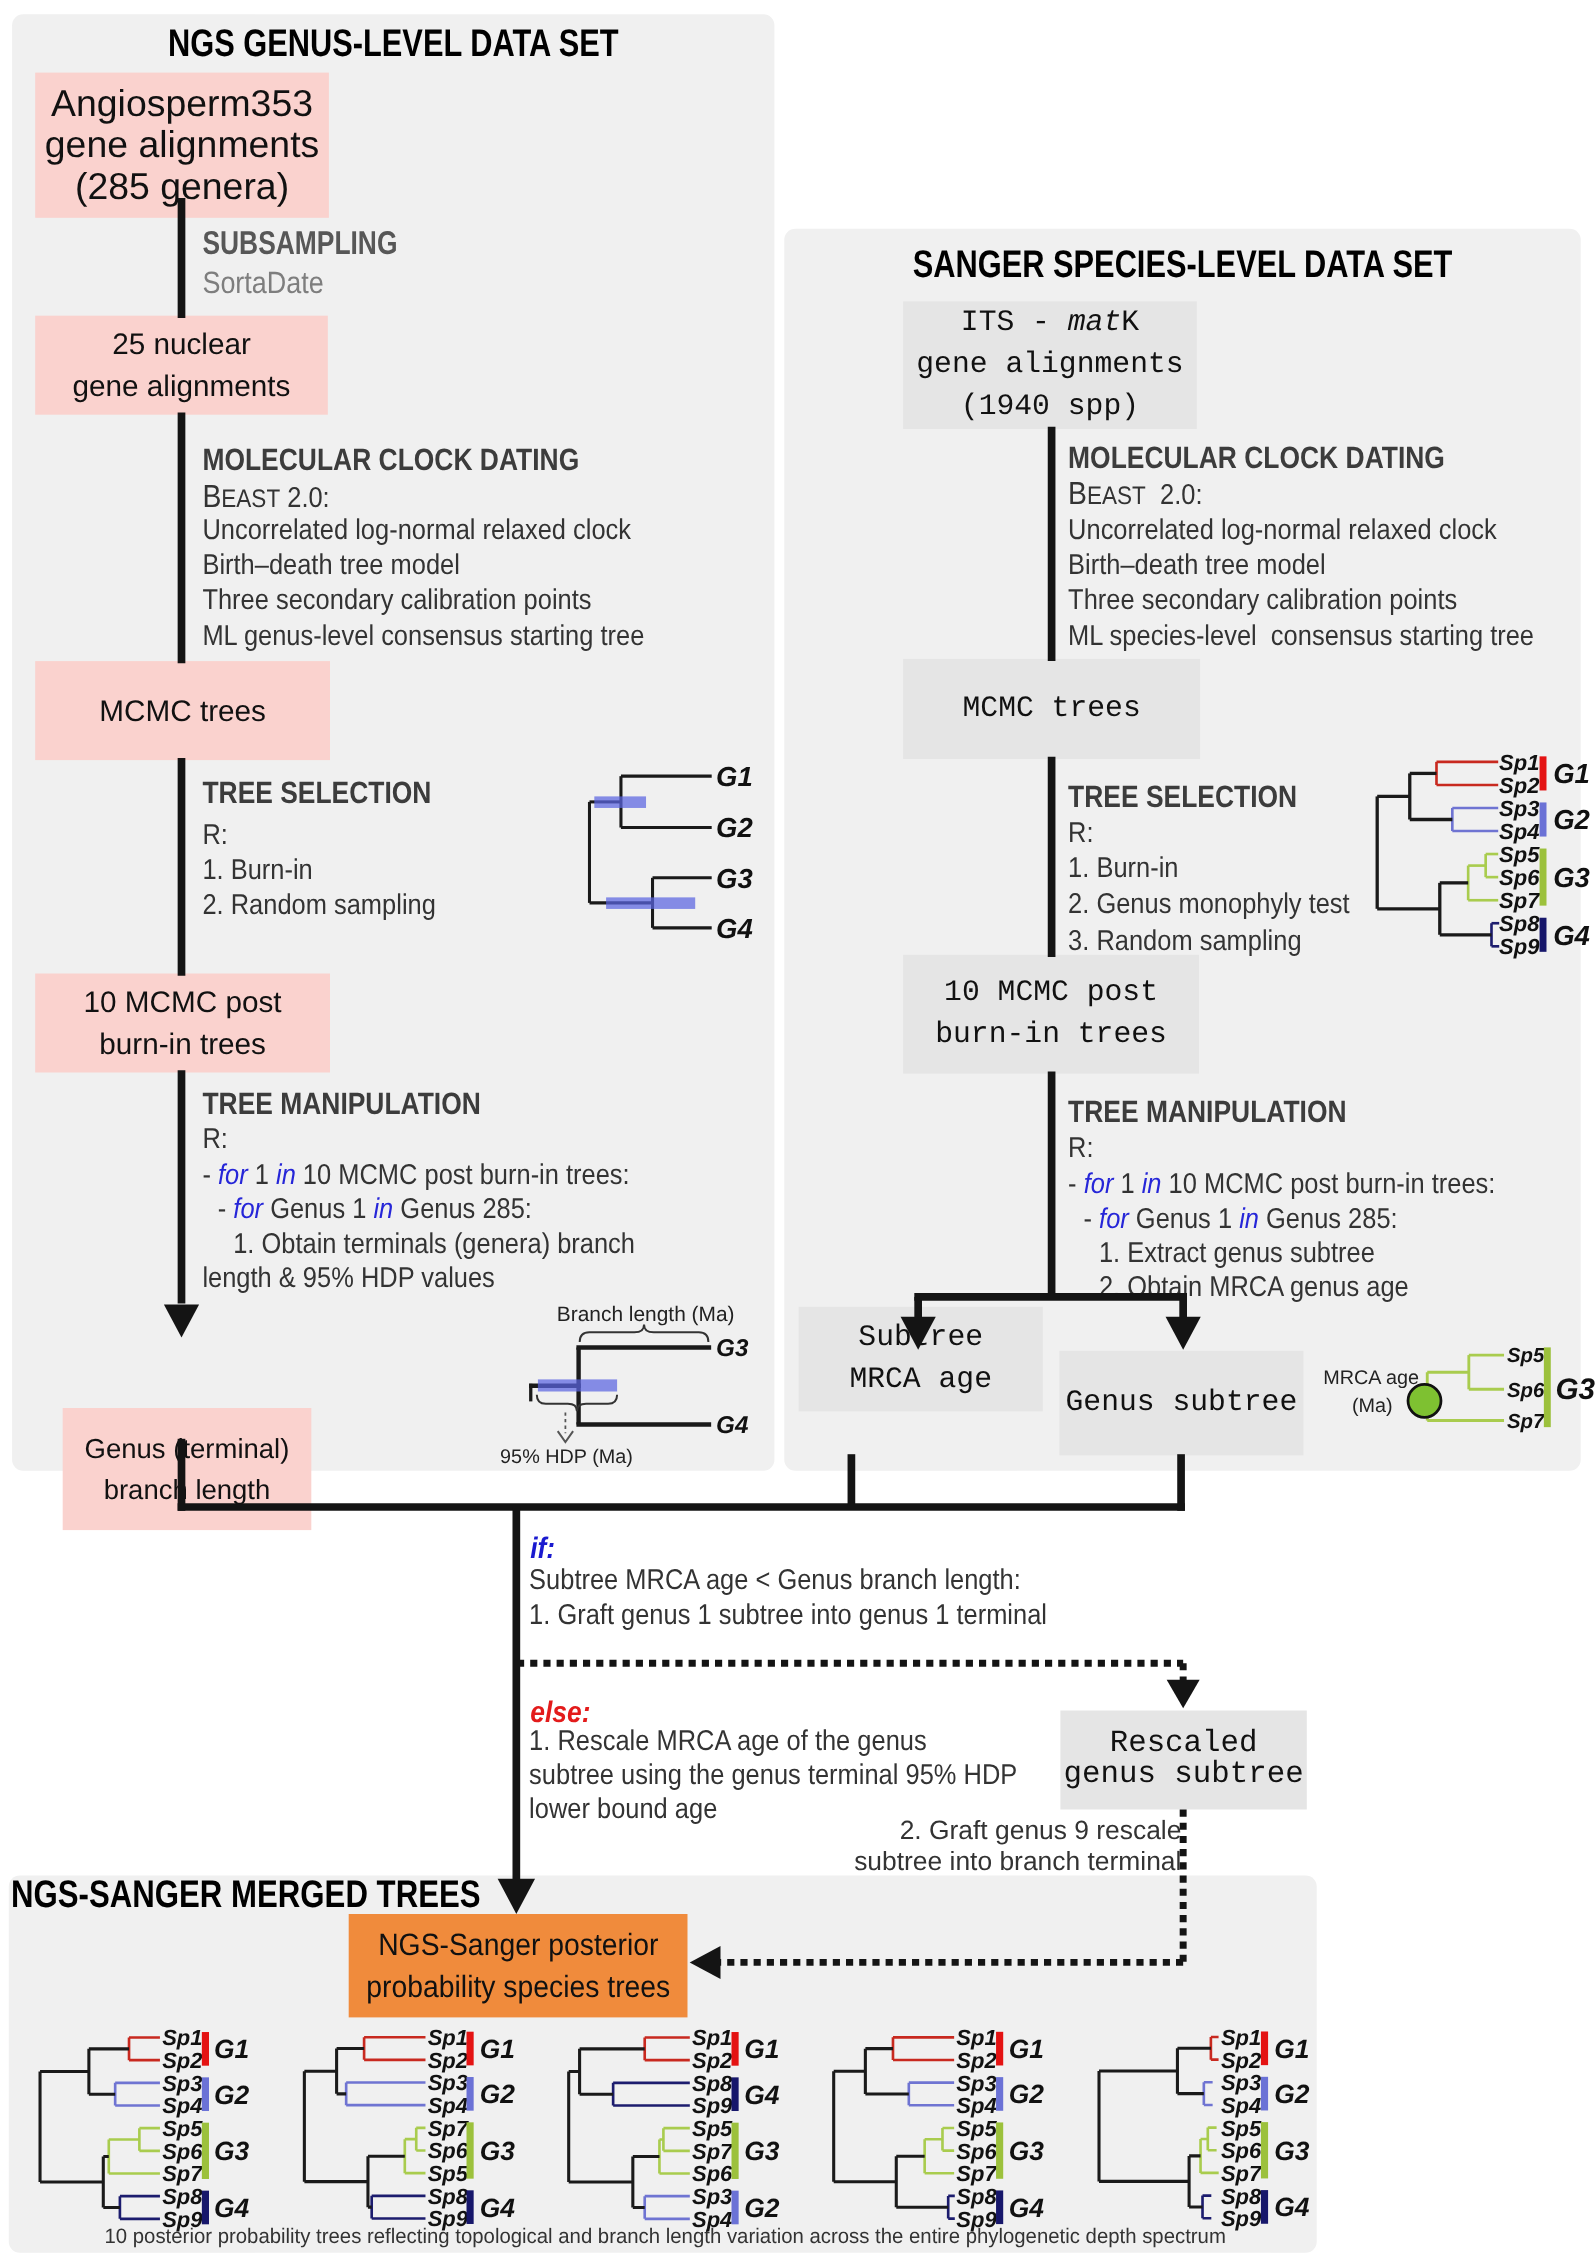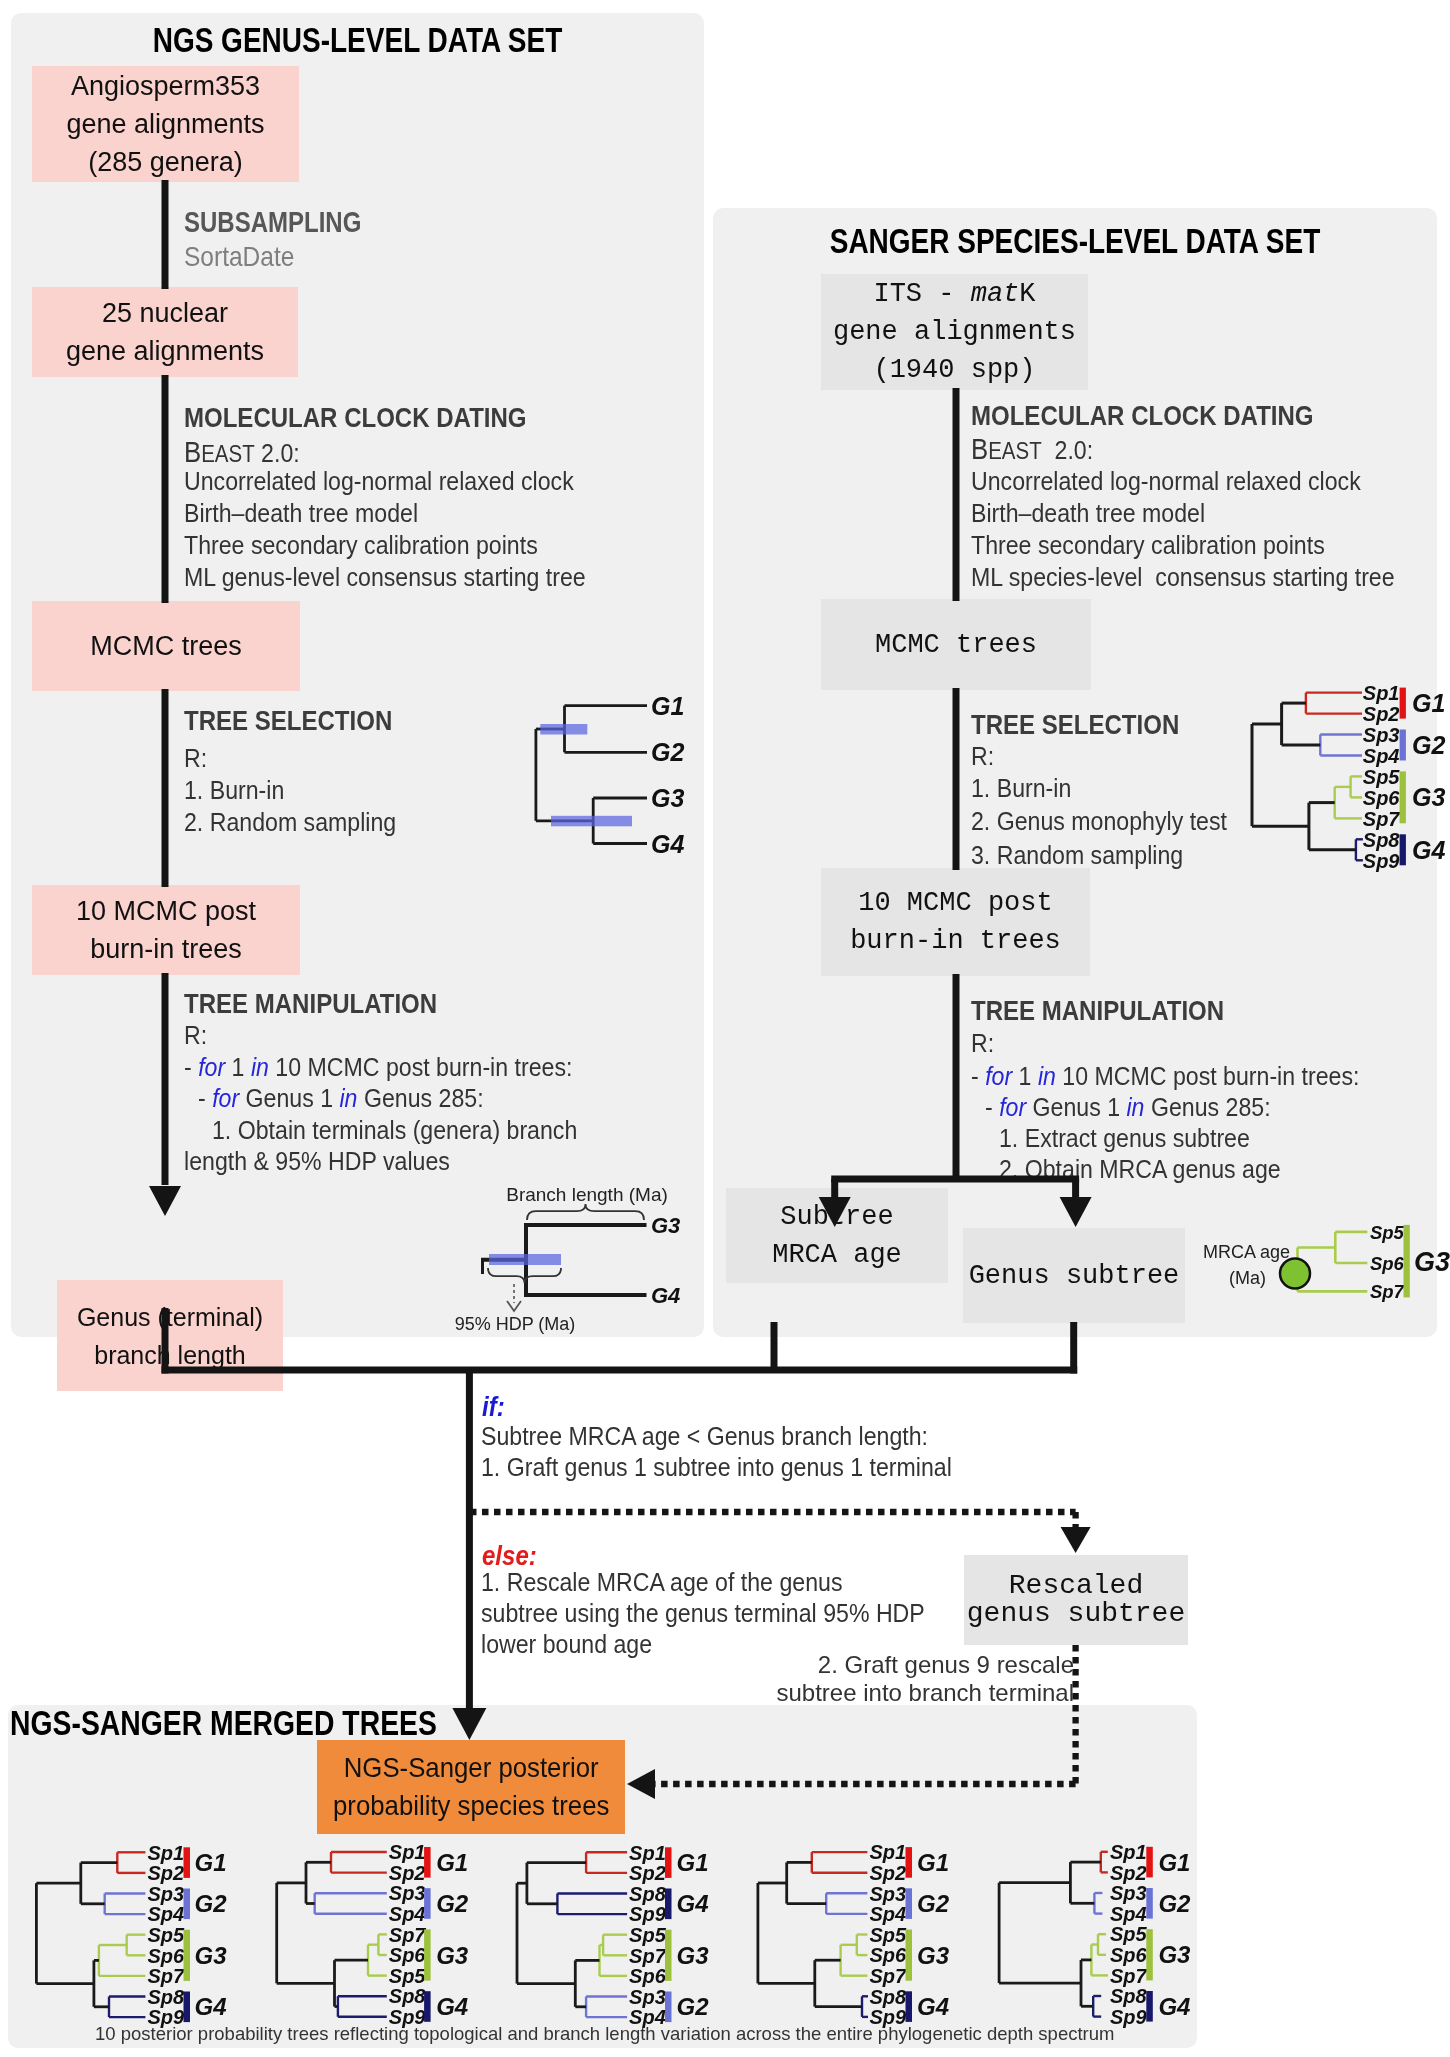--- a/index.html
+++ b/index.html
@@ -21,21 +21,21 @@
 .elsekw { color:#E31B1B; }
 i.kw { font-style:italic; }
 </style></head>
 <body>
 <div class="panel" style="left:11px;top:13px;width:693px;height:1324px"></div>
 <div class="panel" style="left:713px;top:208px;width:724px;height:1129px"></div>
 <div class="panel" style="left:8px;top:1705px;width:1189px;height:343px"></div>
 <div class="title" style="left:11px;top:20px;width:693px">NGS GENUS-LEVEL DATA SET</div>
 <div class="title" style="left:713px;top:221px;width:724px">SANGER SPECIES-LEVEL DATA SET</div>
 <div class="title" style="left:10px;top:1703px;width:600px;text-align:left;transform:scaleX(0.81);transform-origin:0 50%">NGS-SANGER MERGED TREES</div>
-<div class="bx pink" style="left:32px;top:66px;width:267px;height:116px;font-size:27px;line-height:38px">
+<div class="bx pink" style="left:32px;top:66px;width:267px;height:132px;font-size:34px;line-height:38px">
     <div>Angiosperm353<br>gene alignments<br>(285 genera)</div>
   </div>
 <div class="bx pink" style="left:32px;top:287px;width:266px;height:90px;font-size:27px;line-height:38px">
     <div>25 nuclear<br>gene alignments</div>
   </div>
 <div class="bx pink" style="left:32px;top:601px;width:268px;height:90px;font-size:27px;line-height:38px">
     <div>MCMC trees</div>
   </div>
 <div class="bx pink" style="left:32px;top:885px;width:268px;height:90px;font-size:27px;line-height:38px">
     <div>10 MCMC post<br>burn-in trees</div>

